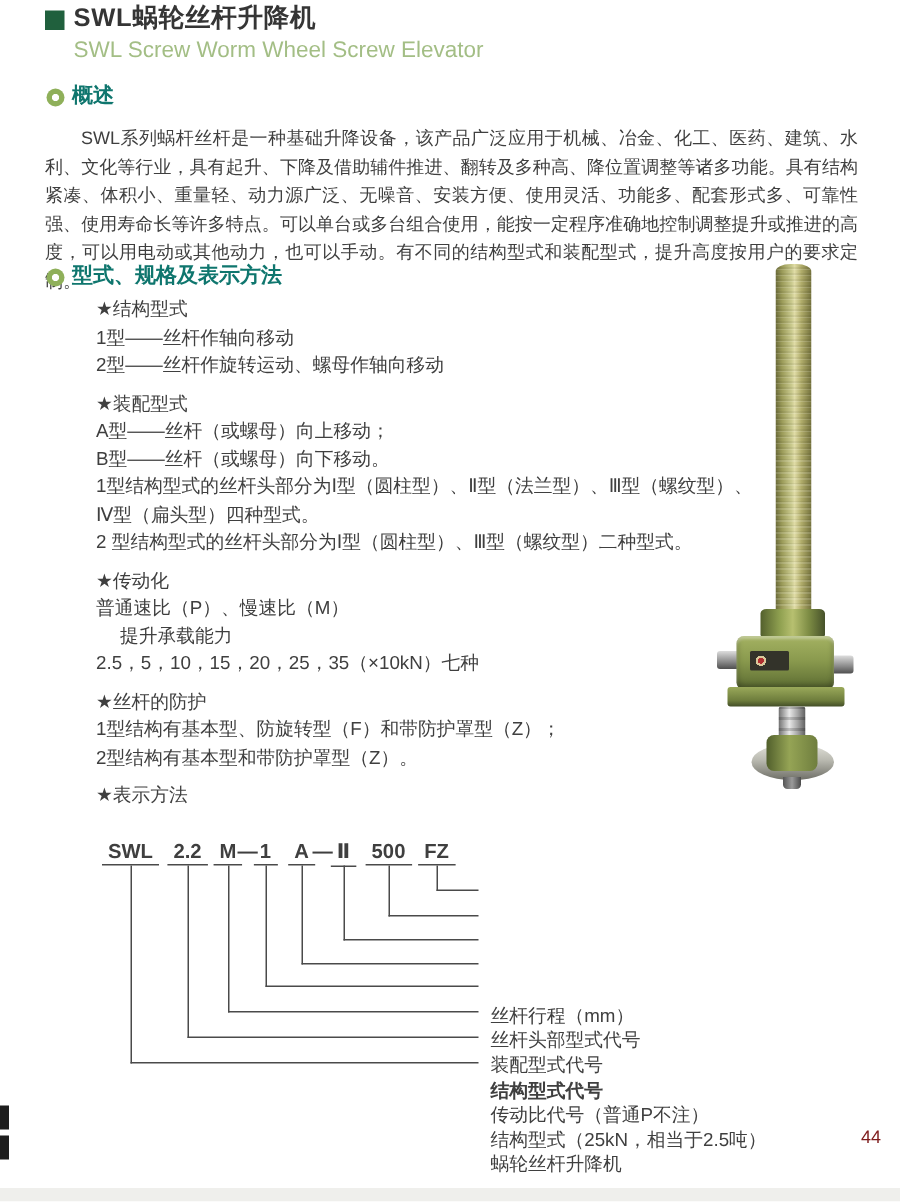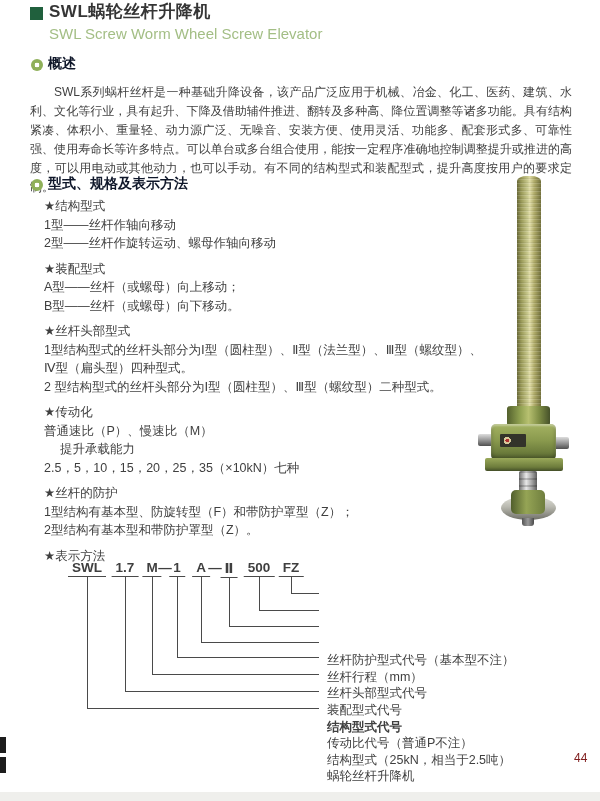--- a/index.html
+++ b/index.html
@@ -6,27 +6,27 @@
   body{width:600px;height:801px;position:relative;overflow:hidden;
        font-family:"Liberation Sans","DejaVu Sans",sans-serif;color:var(--text-dark,#3f3f3f);}
   .abs{position:absolute;}
   
   .title-square{left:30px;top:7px;width:13px;height:13px;background:var(--accent-green,#20603d);}
   .page-title{left:49px;top:0px;font-size:17px;font-weight:bold;color:#353535;letter-spacing:.5px;}
   .page-subtitle{left:49px;top:25px;font-size:15px;color:var(--subtitle-green,#a3be85);}
   
   .sec-icon{width:12px;height:12px;border-radius:50%;
     background:radial-gradient(circle at 50% 50%, #ffffff 0 2.2px, var(--icon-green,#8fb05a) 2.6px 6px);}
-  .sec-head{font-size:14px;font-weight:bold;color:#0f172a;}
+  .sec-head{font-size:14px;font-weight:bold;color:#0f766e;}
   
   .para{left:30px;top:83px;width:542px;font-size:12px;line-height:19px;
         text-align:justify;text-indent:2em;color:#3f3f3f;}
   
   .spec-col{left:44px;top:197px;width:470px;}
-  .spec-line{font-size:12.5px;line-height:18.5px;white-space:nowrap;color:#3f3f3f;}
+  .spec-line{font-size:12.5px;line-height:18.5px;white-space:nowrap;color:#3f3f3f;margin-left:20px;}
   .spec-title{margin-top:7px;}
   .indent1{padding-left:16px;}
   
   .diagram{left:0;top:558px;width:541px;height:243px;}
   .code-part{position:absolute;top:2px;transform:translateX(-50%);font-size:13.5px;font-weight:bold;
              color:#3f3f3f;border-bottom:1.6px solid var(--line-gray,#4a4a4a);padding:0 4px 1px;}
   .code-dash{position:absolute;top:2px;transform:translateX(-50%);font-size:13.5px;font-weight:bold;color:#3f3f3f;}
   .conn{position:absolute;top:19px;border-left:1.6px solid var(--line-gray,#4a4a4a);
         border-bottom:1.6px solid var(--line-gray,#4a4a4a);}
   .dlabel{position:absolute;left:327px;font-size:12.5px;white-space:nowrap;color:#3f3f3f;}
@@ -79,56 +79,54 @@
 <div class="abs sec-icon" style="left:31px;top:179px;"></div>
 <div class="abs sec-head" style="left:48px;top:175px;">型式、规格及表示方法</div>
 
 <div class="abs spec-col">
   <div class="spec-line spec-title" style="margin-top:0;">★结构型式</div>
   <div class="spec-line">1型——丝杆作轴向移动</div>
   <div class="spec-line">2型——丝杆作旋转运动、螺母作轴向移动</div>
   <div class="spec-line spec-title">★装配型式</div>
   <div class="spec-line">A型——丝杆（或螺母）向上移动；</div>
   <div class="spec-line">B型——丝杆（或螺母）向下移动。</div>
-  <div class="spec-line spec-title">★丝杆头部型式</div>
   <div class="spec-line">1型结构型式的丝杆头部分为Ⅰ型（圆柱型）、Ⅱ型（法兰型）、Ⅲ型（螺纹型）、</div>
   <div class="spec-line">Ⅳ型（扁头型）四种型式。</div>
   <div class="spec-line">2 型结构型式的丝杆头部分为Ⅰ型（圆柱型）、Ⅲ型（螺纹型）二种型式。</div>
   <div class="spec-line spec-title">★传动化</div>
   <div class="spec-line">普通速比（P）、慢速比（M）</div>
   <div class="spec-line indent1">提升承载能力</div>
   <div class="spec-line">2.5，5，10，15，20，25，35（×10kN）七种</div>
   <div class="spec-line spec-title">★丝杆的防护</div>
   <div class="spec-line">1型结构有基本型、防旋转型（F）和带防护罩型（Z）；</div>
   <div class="spec-line">2型结构有基本型和带防护罩型（Z）。</div>
   <div class="spec-line spec-title">★表示方法</div>
 </div>
 
 <div class="abs diagram">
   <span class="code-part" style="left:87px;">SWL</span>
-  <span class="code-part" style="left:125px;">1.7</span>
+  <span class="code-part" style="left:125px;">2.2</span>
   <span class="code-part" style="left:152px;">M</span>
   <span class="code-dash" style="left:165px;">—</span>
   <span class="code-part" style="left:177px;">1</span>
   <span class="code-part" style="left:201px;">A</span>
   <span class="code-dash" style="left:215px;">—</span>
   <span class="code-part" style="left:229px;">Ⅱ</span>
   <span class="code-part" style="left:259px;">500</span>
   <span class="code-part" style="left:291px;">FZ</span>
 
   <div class="conn" style="left:291px;width:27px;height:16px;"></div>
   <div class="conn" style="left:259px;width:59px;height:33px;"></div>
   <div class="conn" style="left:229px;width:89px;height:49px;"></div>
   <div class="conn" style="left:201px;width:117px;height:65px;"></div>
   <div class="conn" style="left:177px;width:141px;height:80px;"></div>
   <div class="conn" style="left:152px;width:166px;height:97px;"></div>
   <div class="conn" style="left:125px;width:193px;height:114px;"></div>
   <div class="conn" style="left:87px;width:231px;height:131px;"></div>
 
-  <div class="dlabel" style="top:94px;">丝杆防护型式代号（基本型不注）</div>
   <div class="dlabel" style="top:111px;">丝杆行程（mm）</div>
   <div class="dlabel" style="top:127px;">丝杆头部型式代号</div>
   <div class="dlabel" style="top:144px;">装配型式代号</div>
   <div class="dlabel" style="top:161px;font-weight:bold;">结构型式代号</div>
   <div class="dlabel" style="top:177px;">传动比代号（普通P不注）</div>
   <div class="dlabel" style="top:194px;">结构型式（25kN，相当于2.5吨）</div>
   <div class="dlabel" style="top:210px;">蜗轮丝杆升降机</div>
 </div>
 
 <div class="abs photo">

